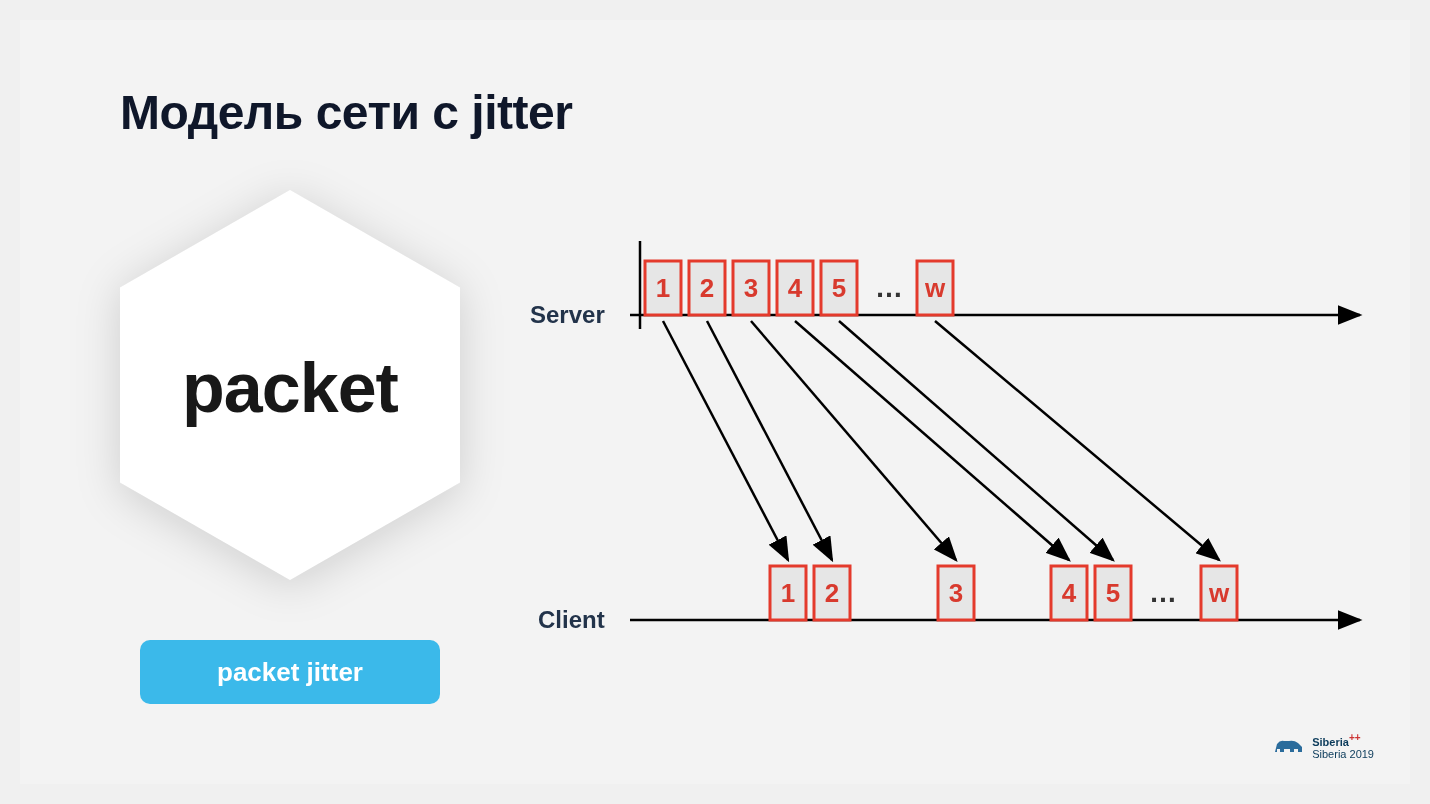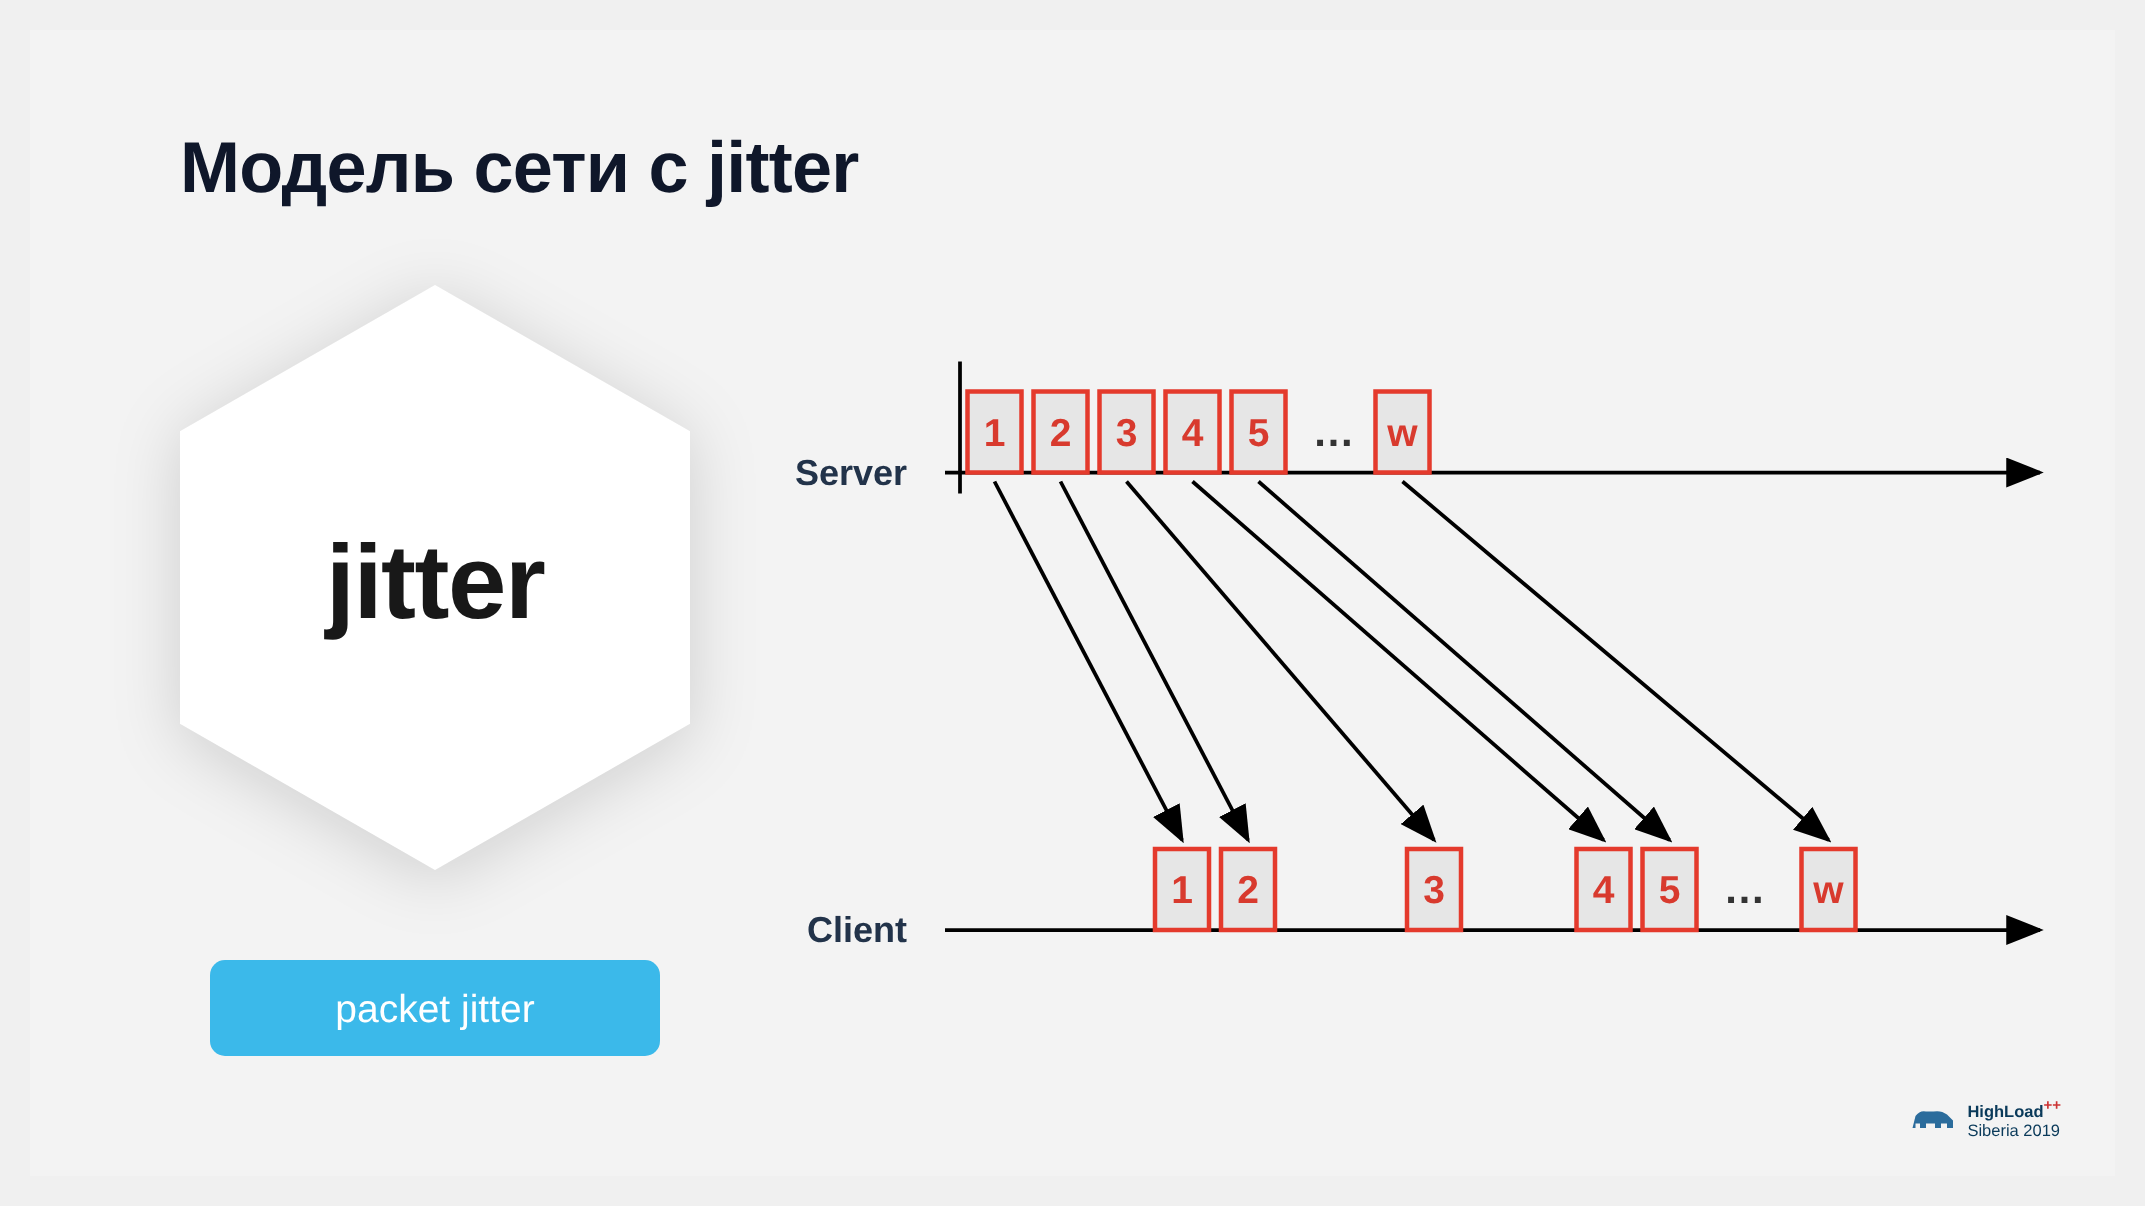--- a/index.html
+++ b/index.html
@@ -47,21 +47,21 @@
     position: absolute;
     left: 120px; top: 620px;
     width: 300px; height: 64px;
     background: #3bb9ea;
     border-radius: 10px;
     display: flex;
     align-items: center;
     justify-content: center;
     color: #ffffff;
     font-size: 26px;
-    font-weight: 400;
+    font-weight: 700;
   }
   .diagram {
     position: absolute;
     left: 480px; top: 200px;
     width: 880px; height: 430px;
   }
   .footer {
     position: absolute;
     right: 36px; bottom: 24px;
     display: flex;
@@ -81,21 +81,21 @@
   .footer-text .sub { display:block; color:#0a3a5a; }
 </style>
 </head>
 <body>
 
 <div class="slide">
   <div class="title">Модель сети с jitter</div>
 
   <div class="hexagon-wrapper">
     <div class="hexagon-inner">
-      <div class="hex-label">jitter</div>
+      <div class="hex-label">packet</div>
     </div>
   </div>
 
   <div class="badge">packet jitter</div>
 
   <svg class="diagram" viewBox="0 0 880 430">
     <defs>
       <marker id="arrowhead" markerWidth="10" markerHeight="8" refX="9" refY="4" orient="auto">
         <polygon points="0 0, 10 4, 0 8" fill="#000"></polygon>
       </marker>
@@ -139,17 +139,17 @@
         <line x1="339" y1="101" x2="613" y2="340" stroke="#000000" stroke-width="2.5" marker-end="url(#arrowhead)"></line>
         <line x1="435" y1="101" x2="719" y2="340" stroke="#000000" stroke-width="2.5" marker-end="url(#arrowhead)"></line>
       </g>
   </svg>
 
   <div class="footer">
     <svg class="bear" viewBox="0 0 34 20">
       <path d="M3 16 L5 8 Q8 4 12 5 L17 5 Q22 4 26 7 L30 11 L30 16 L26 16 L26 13 L22 13 L22 16 L18 16 L18 13 L12 13 L12 16 L8 16 L8 13 L5 13 L5 16 Z" fill="#2b6c9c"></path>
     </svg>
     <div class="footer-text">
-      <span class="hl">HighLoad</span><span class="plus">++</span>
+      <span class="hl">Siberia</span><span class="plus">++</span>
       <span class="sub">Siberia 2019</span>
     </div>
   </div>
 </div>
 
 </body></html>

